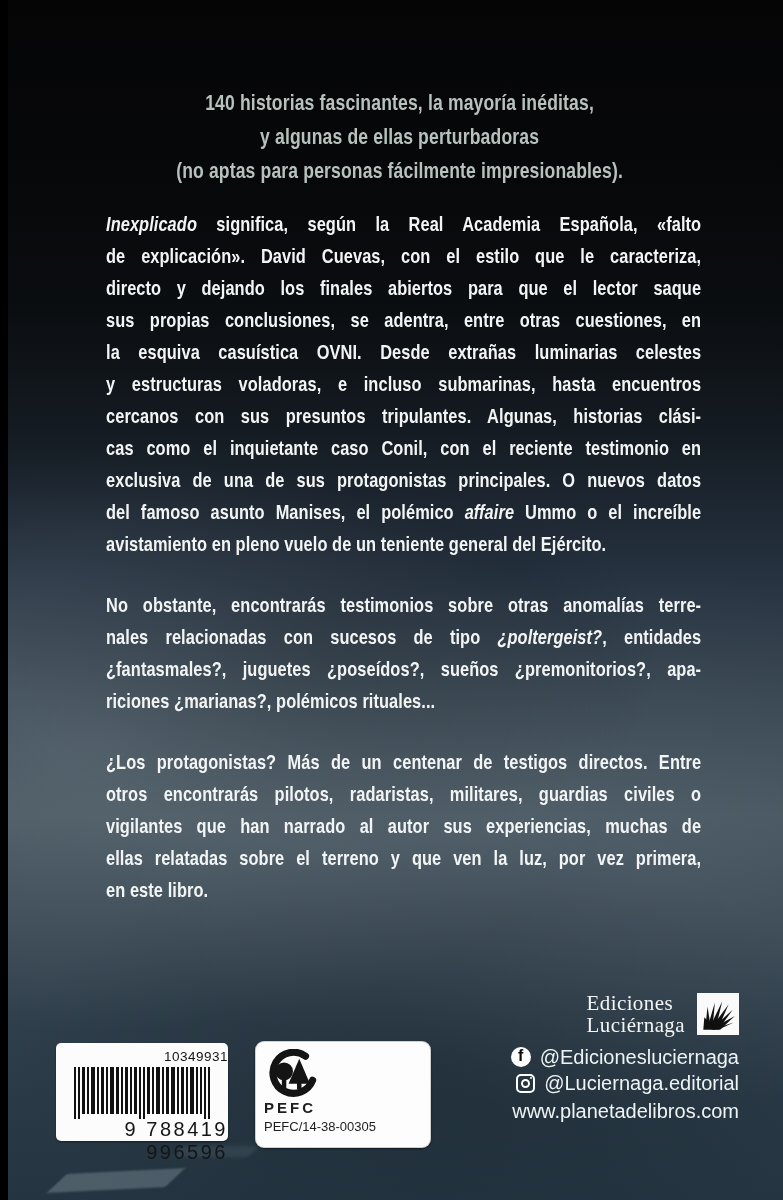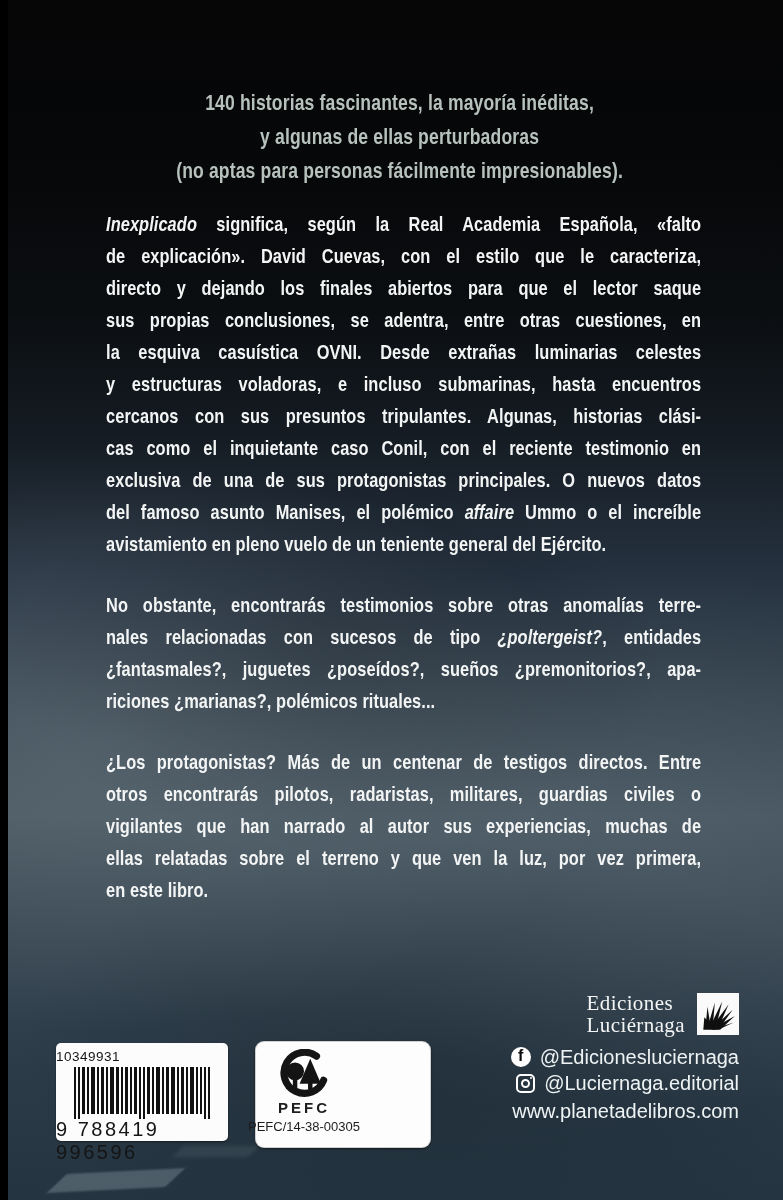--- a/index.html
+++ b/index.html
@@ -74,34 +74,34 @@
   .icon-x{width:20px;height:20px;background:#fff;border-radius:4px;}
   .icon-fb{width:20px;height:20px;background:#fff;border-radius:50%;color:#0b0b0b;font-weight:bold;font-size:16px;}
   .icon-fb::before{content:"f";transform:translateY(-1px);}
   .icon-ig{width:15px;height:15px;border:2.2px solid #fff;border-radius:5px;position:relative;}
   .icon-ig::before{content:"";position:absolute;left:3px;top:3px;width:5px;height:5px;border:2px solid #fff;border-radius:50%;}
   .icon-ig::after{content:"";position:absolute;right:1px;top:1px;width:2.2px;height:2.2px;background:#fff;border-radius:50%;}
   
   .barcode{
     position:absolute;left:48px;top:1043px;width:172px;height:98px;
     background:var(--box-bg);border-radius:5px;color:var(--ink);
-    text-align:left;padding-top:6px;box-sizing:border-box;
+    text-align:right;padding-top:6px;box-sizing:border-box;
     box-shadow:0 1px 2px rgba(0,0,0,.45);
   }
   .bc-num{font-size:13.5px;letter-spacing:.5px;}
   .bc-bars{display:block;margin:3px auto 0;}
   .bc-digits{font-size:20px;letter-spacing:2.5px;margin-top:-1px;}
   
   .pefc{
     position:absolute;left:247px;top:1041px;width:176px;height:107px;
     background:#fdfdfd;border-radius:9px;color:#1d1d1d;
     box-shadow:0 1px 2px rgba(0,0,0,.5), inset 0 0 0 1px rgba(0,0,0,.18);
     display:flex;padding:8px 9px 7px 9px;box-sizing:border-box;
   }
-  .pefc-left{width:80px;display:flex;flex-direction:column;align-items:center;}
+  .pefc-left{width:80px;display:flex;flex-direction:column;align-items:flex-start;}
   .pefc-word{font-weight:bold;font-size:15px;letter-spacing:3px;margin-top:0;}
   .pefc-license{font-size:13px;margin-top:3px;white-space:nowrap;}
   .pefc-right{flex:1;padding-left:7px;display:flex;flex-direction:column;font-size:8.4px;text-align:left;}
   .pefc-title{font-weight:bold;font-size:9.3px;margin-top:3px;}
   .pefc-desc{margin-top:11px;line-height:1.5;width:94px;}
   .pefc-site{margin-top:auto;margin-bottom:2px;}
 </style>
 </head>
 <body>
 

